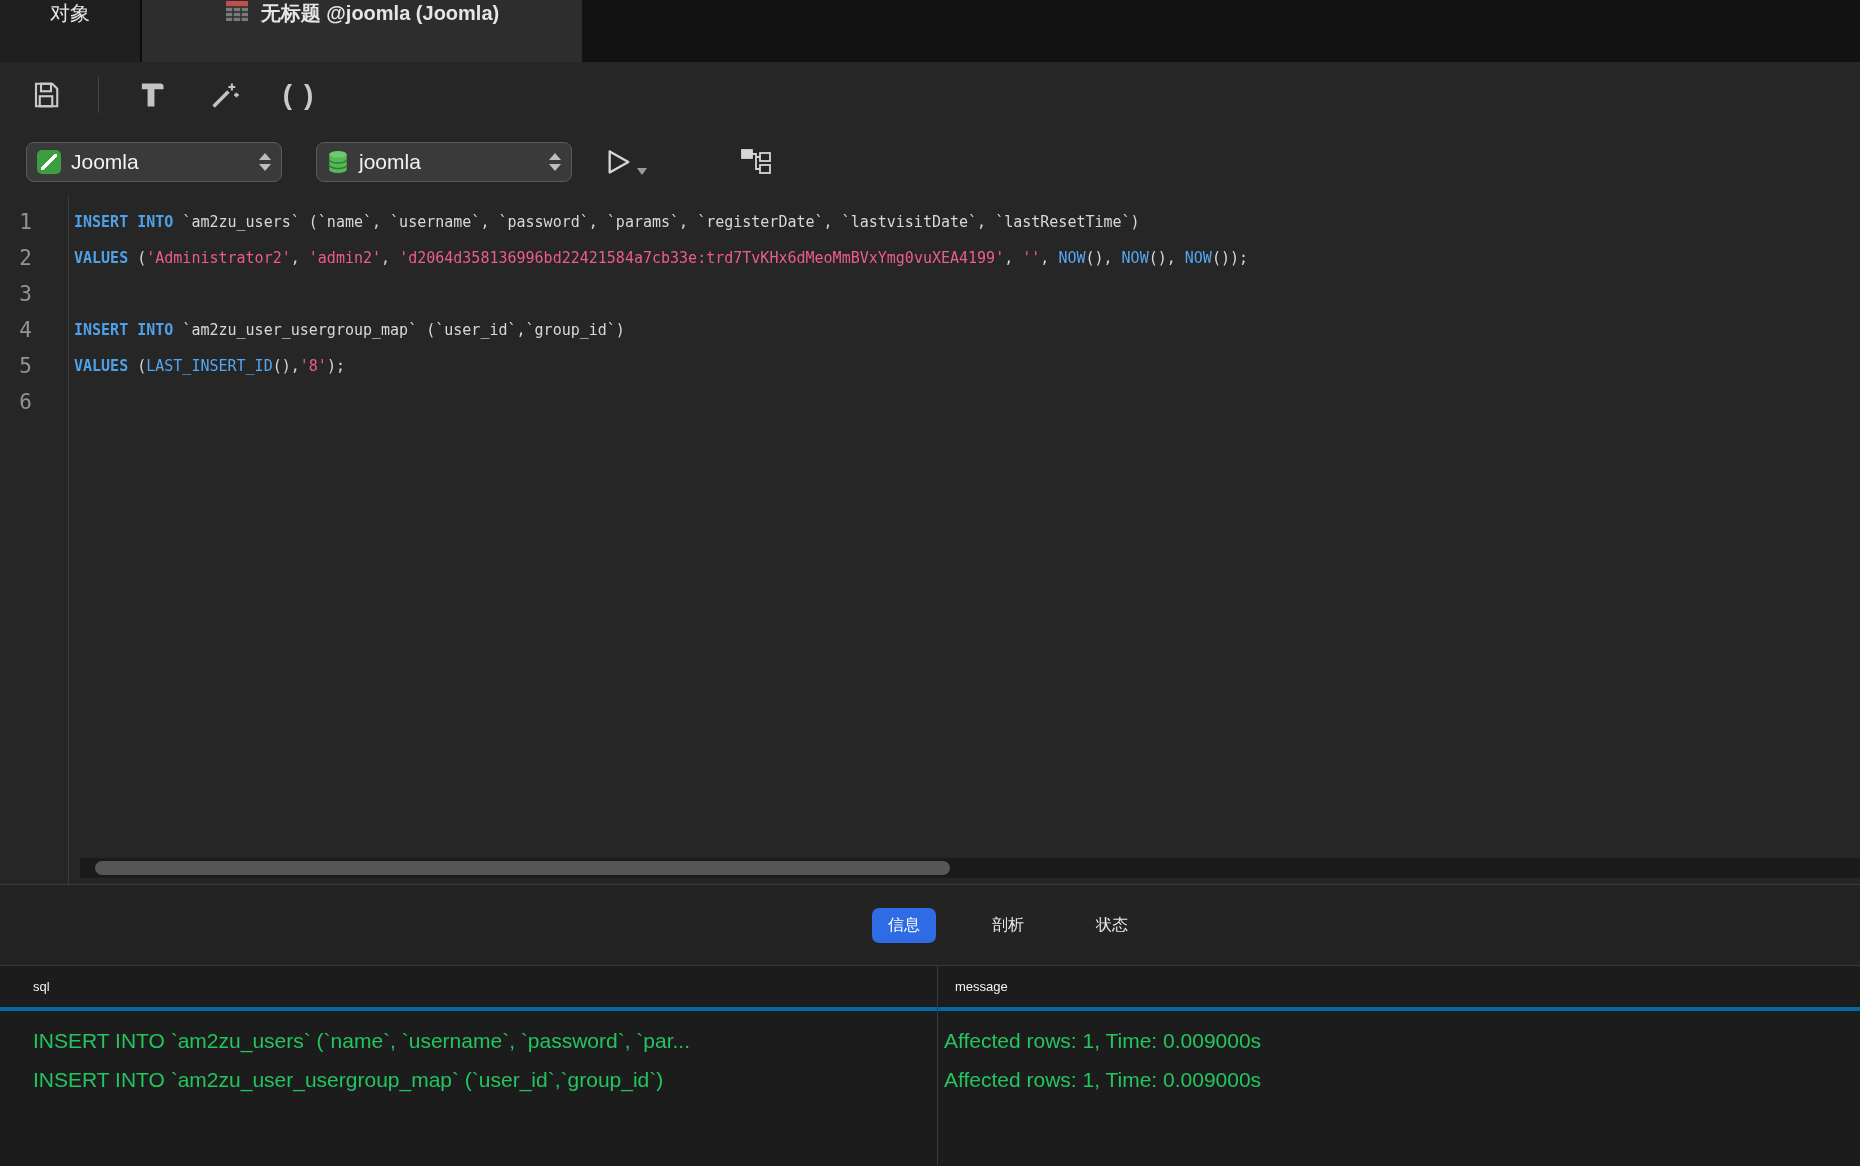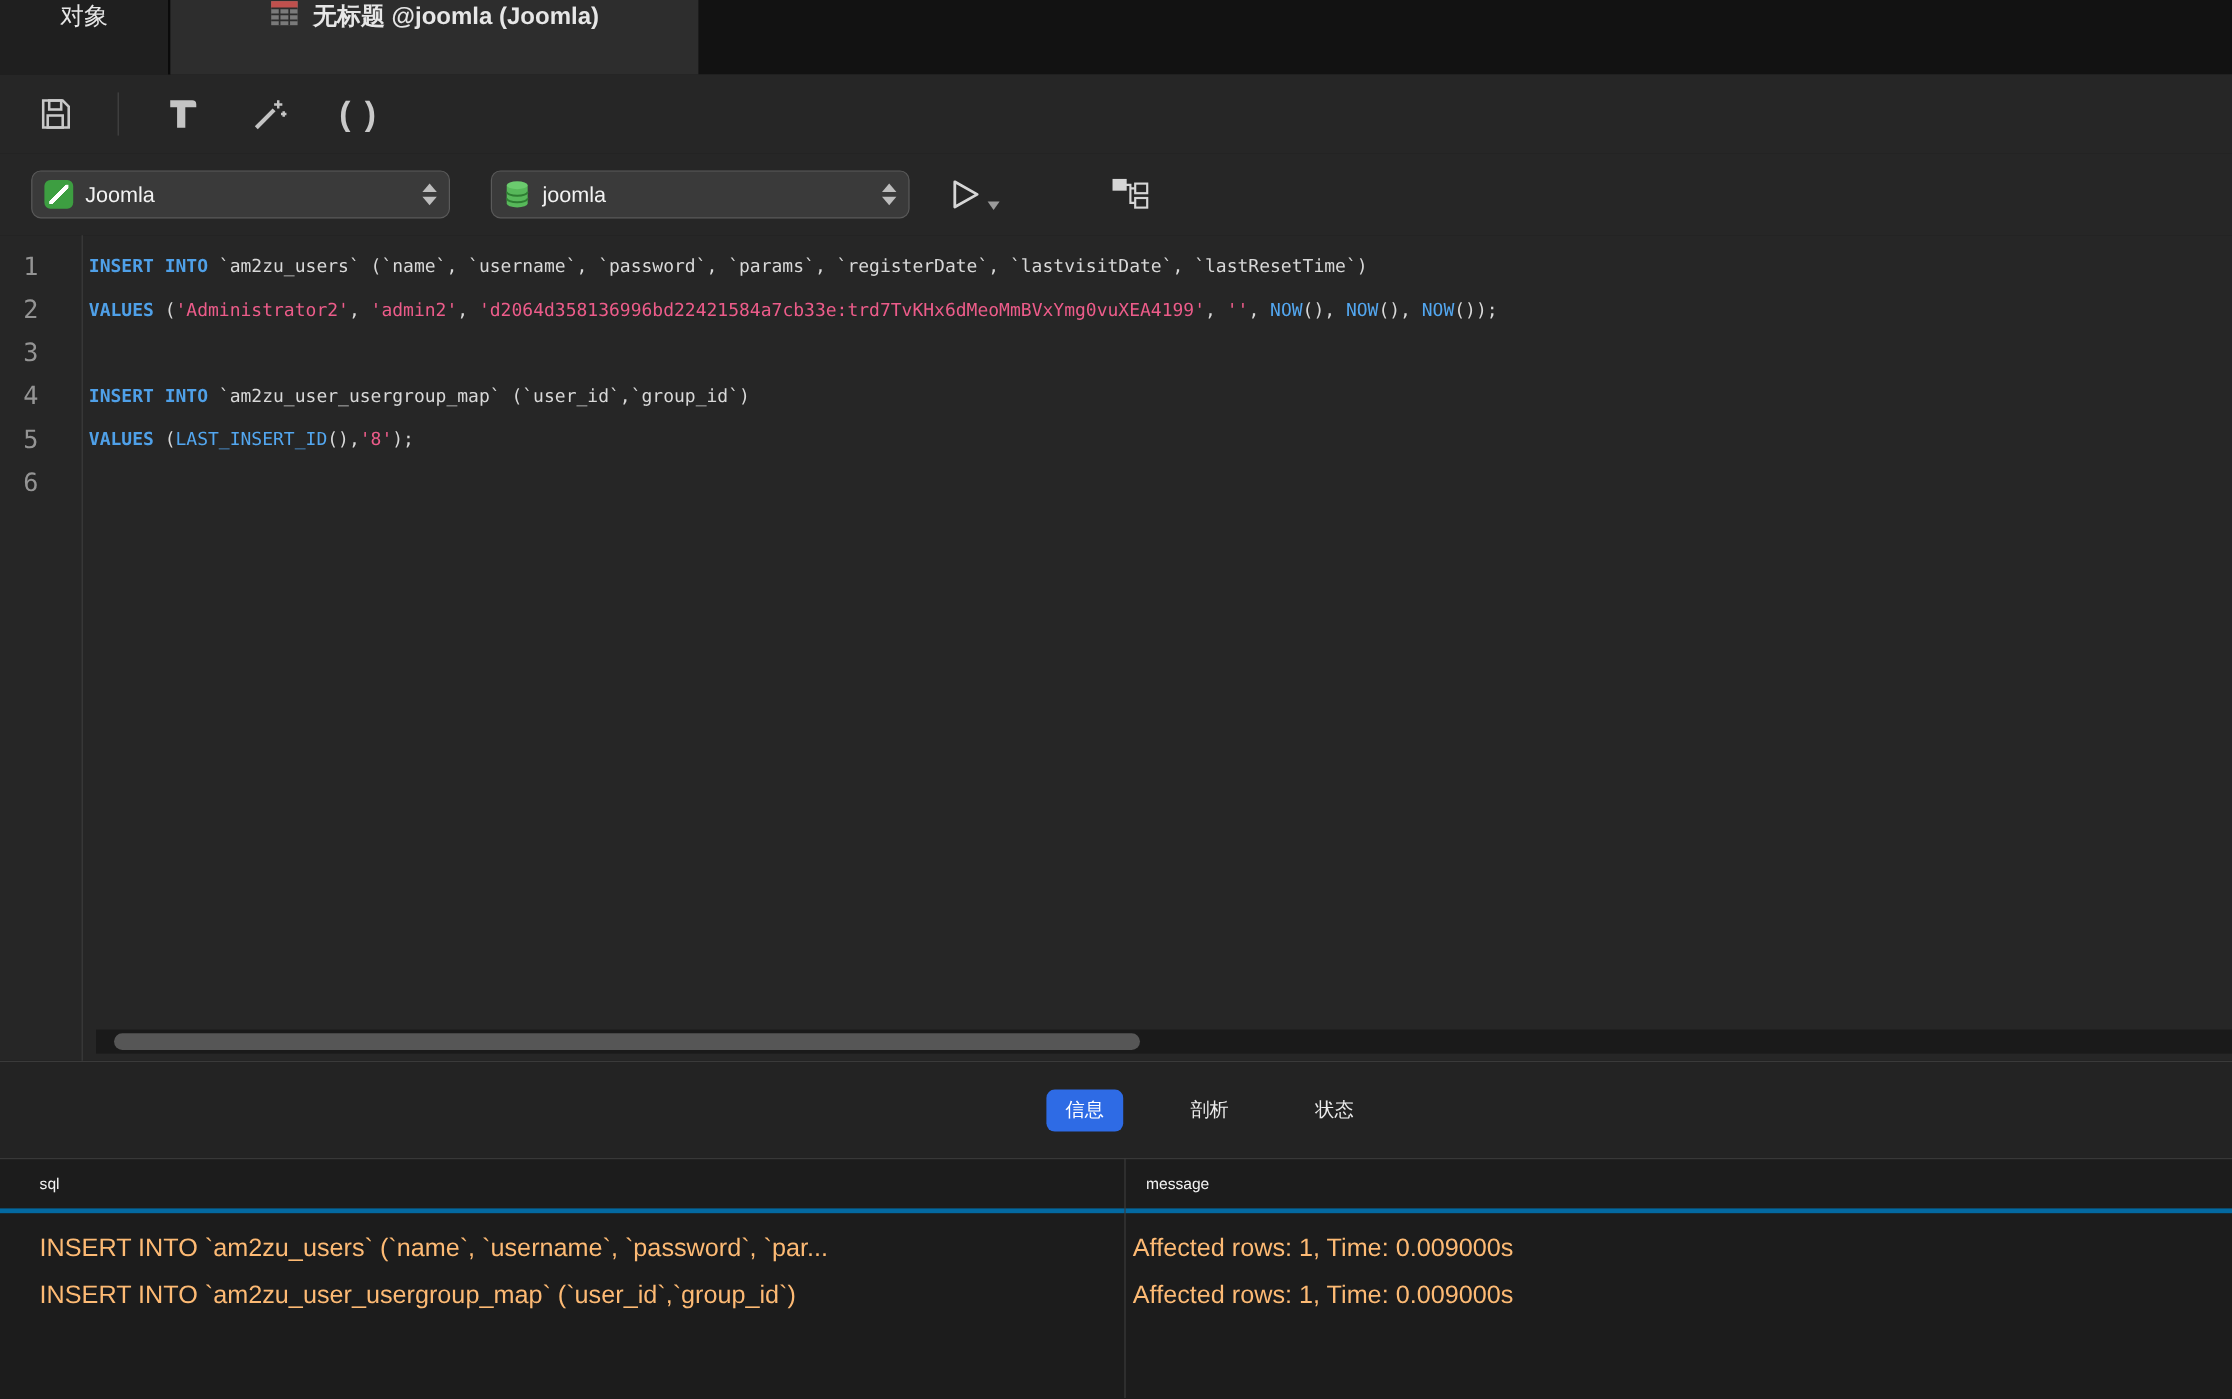--- a/index.html
+++ b/index.html
@@ -15,22 +15,22 @@
 
   
   .toolbar { height:66px; background:#262626; display:flex; align-items:center;
              padding-left:24px; gap:30px; }
   .tbtn { width:44px; height:44px; display:flex; align-items:center; justify-content:center; }
   .tsep { width:1px; height:36px; background:#454545; }
   .paren-glyph { font-size:28px; color:#c9c9c9; font-weight:700; letter-spacing:2px; }
 
   
   .connbar { height:68px; background:#262626; display:flex; align-items:center; padding-left:26px; }
-  .select { width:349px; height:40px; background:#3a3a3a; border:1px solid #5a5a5a; border-radius:8px;
-            display:flex; align-items:center; padding:0 10px; gap:10px; font-size:18px; color:#f2f2f2; }
+  .select { width:256px; height:40px; background:#3a3a3a; border:1px solid #5a5a5a; border-radius:8px;
+            display:flex; align-items:center; padding:0 10px; gap:10px; font-size:21px; color:#f2f2f2; }
   .select + .select { margin-left:34px; }
   .updown { margin-left:auto; display:flex; flex-direction:column; gap:4px; }
   .tri-up   { width:0; height:0; border-left:6px solid transparent; border-right:6px solid transparent; border-bottom:7px solid #bdbdbd; }
   .tri-down { width:0; height:0; border-left:6px solid transparent; border-right:6px solid transparent; border-top:7px solid #bdbdbd; }
   .conn-icon { width:24px; height:24px; border-radius:5px; background:#3d9e41; position:relative; flex:none; }
   .conn-icon::after { content:''; position:absolute; left:4px; top:4px; width:16px; height:16px;
             background:linear-gradient(135deg, transparent 42%, #fff 42%, #fff 58%, transparent 58%); }
   .runbox { margin-left:34px; display:flex; align-items:flex-end; gap:4px; }
   .stopbox { margin-left:48px; }
   .stop-square { width:26px; height:26px; background:#979797; border-radius:3px; }
@@ -61,21 +61,21 @@
 
   .results { position:relative; background:#1c1c1c; height:420px; }
   .results::after { content:''; position:absolute; left:937px; top:0; height:200px; width:1px; background:#3a3a3a; }
   .rheader { height:46px; display:grid; grid-template-columns:937px 1fr; align-items:center;
              border-top:1px solid #383838; border-bottom:4px solid #0369a1;
              color:#f2f2f2; font-size:13px; }
   .rheader .hc-sql { padding-left:33px; }
   .rheader .hc-msg { padding-left:18px; }
   .rrows { padding-top:10px; }
   .result-row { display:grid; grid-template-columns:937px 1fr; height:39px; align-items:center;
-                font-size:21px; color:#fdba74; }
+                font-size:21px; color:#22c55e; }
   .rc-sql { padding-left:33px; padding-right:20px; overflow:hidden; white-space:nowrap; }
   .rc-msg { padding-left:7px; white-space:nowrap; }
 
   svg { display:block; }
 </style>
 </head>
 <body>
 
 <header class="tabbar">
   <div class="wtab objects">

